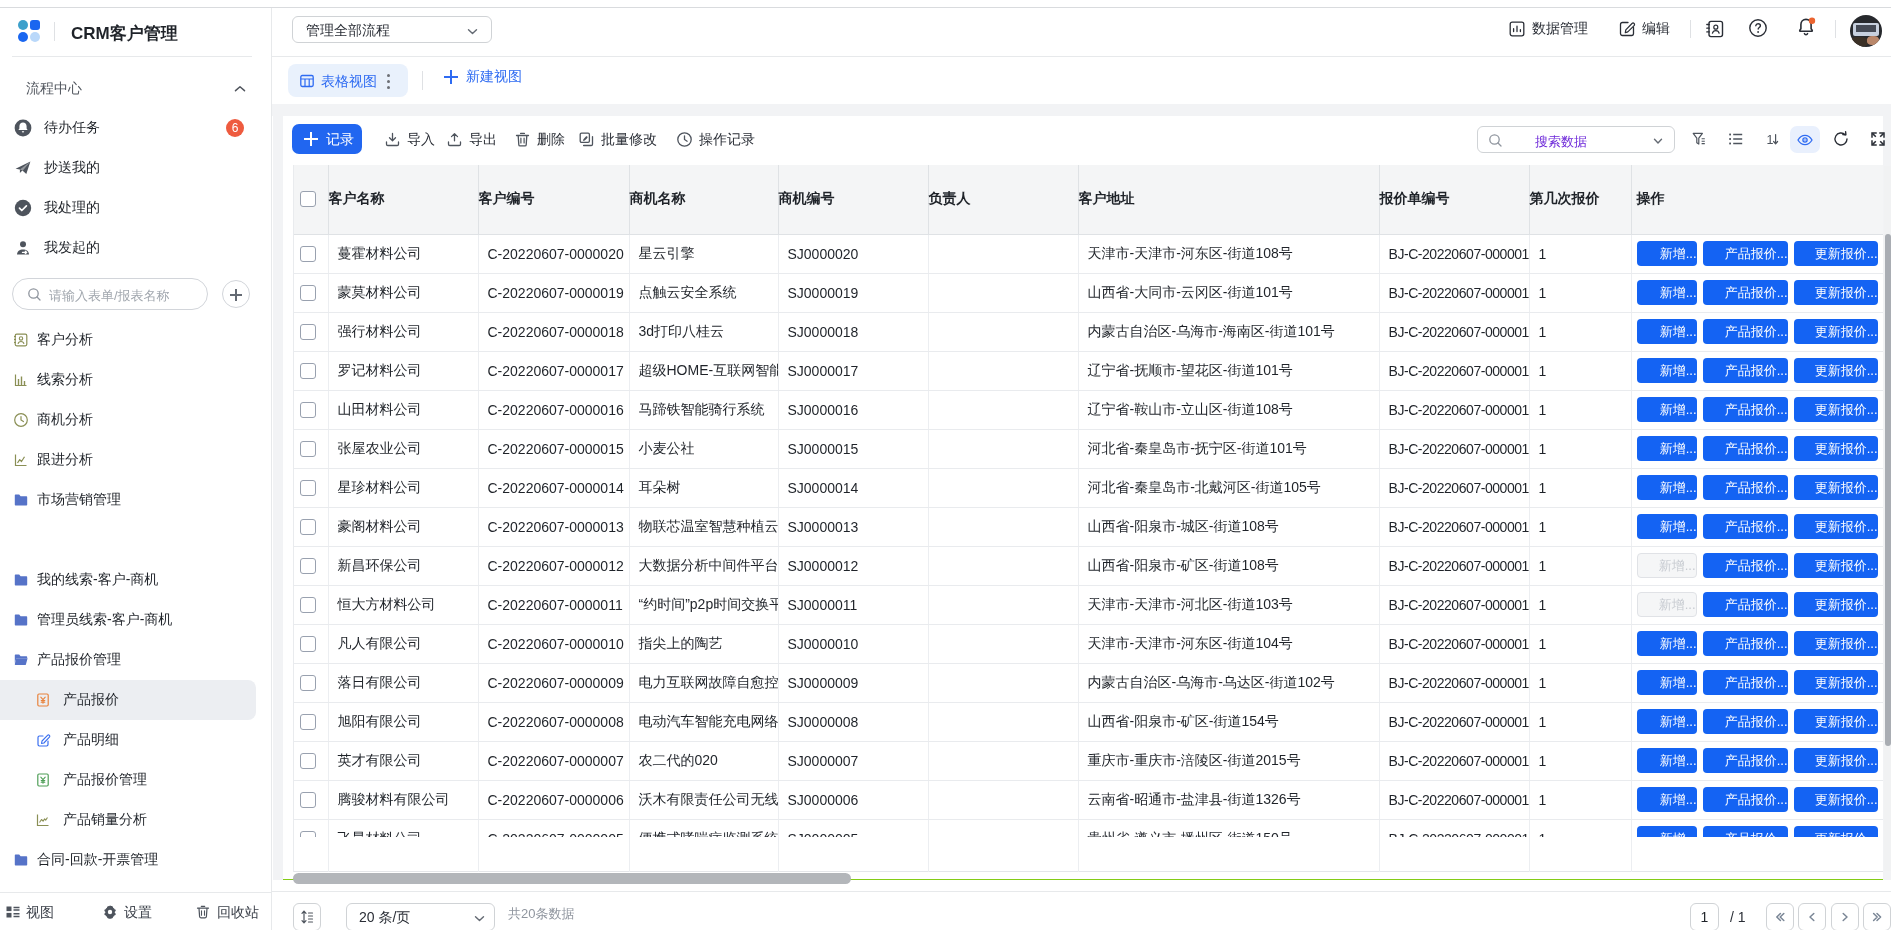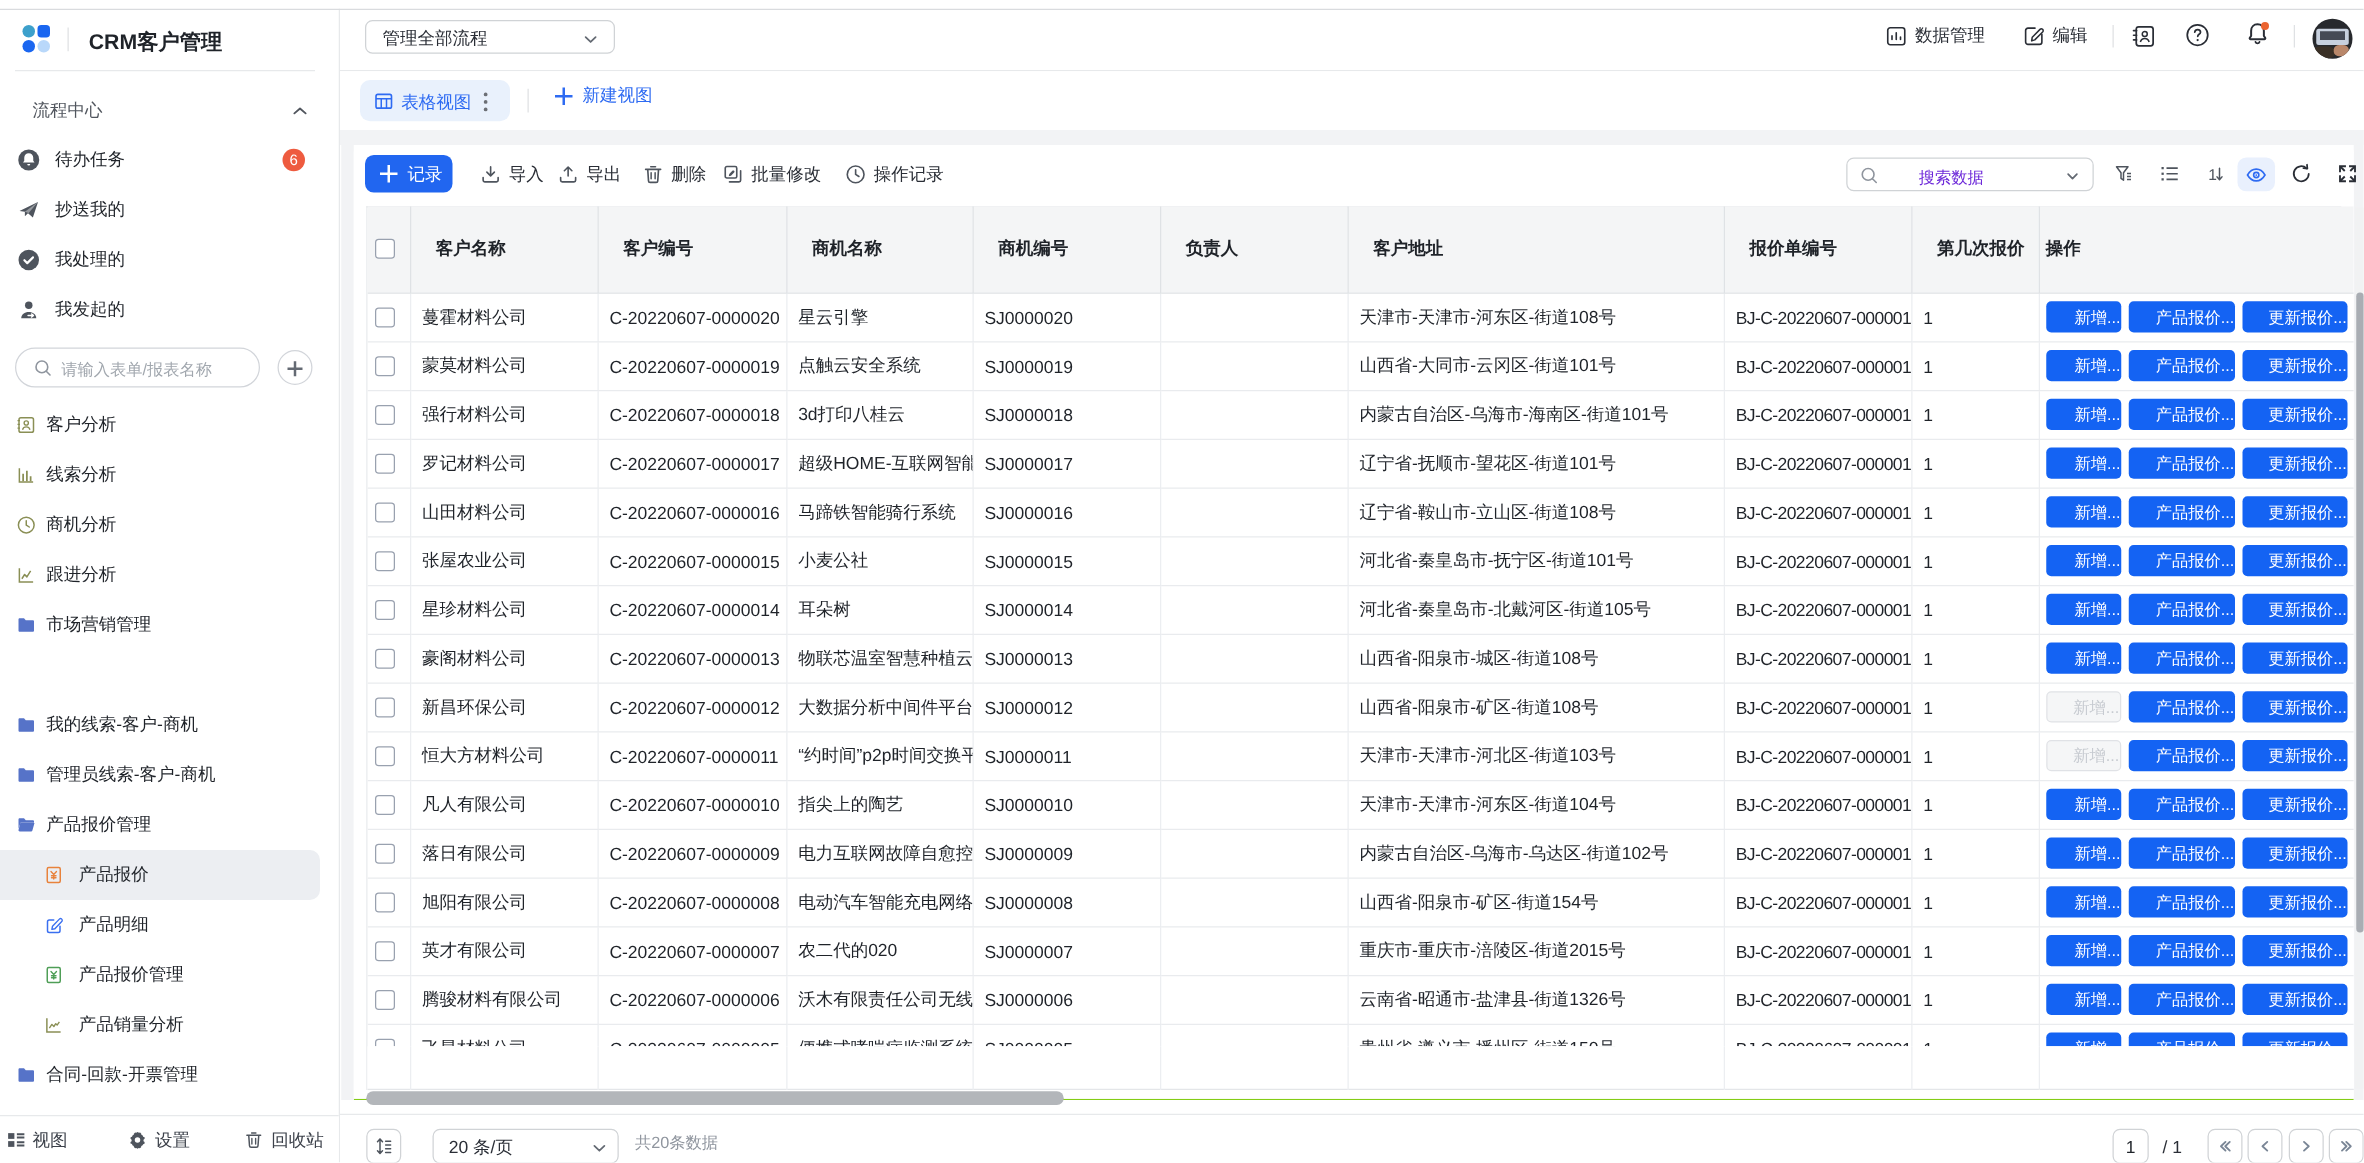--- a/index.html
+++ b/index.html
@@ -88,21 +88,21 @@
 .ricon{position:absolute;top:14px;}
 #eyebtn{position:absolute;left:1507px;top:10px;width:30px;height:27px;background:#e9f0fd;border-radius:7px;}
 #eyebtn svg{margin:4.5px auto 0 6px;}
 
 
 #tblwrap{position:absolute;left:11px;top:49px;width:1589px;height:672px;overflow:hidden;}
 table{border-collapse:collapse;table-layout:fixed;width:1589px;}
 col.c0{width:34px;} col.c1{width:150px;} col.c2{width:151px;} col.c3{width:149px;}
 col.c4{width:150px;} col.c5{width:150px;} col.c6{width:301px;} col.c7{width:150px;}
 col.c8{width:102px;} col.c9{width:252px;}
-th{height:69px;background:#f4f5f6;border-bottom:1px solid #dfe2e5;border-right:1px solid #dfe2e5;font-size:14px;font-weight:bold;color:#1f2329;text-align:left;padding-left:20px;}
+th{height:69px;background:#f4f5f6;border-bottom:1px solid #dfe2e5;border-right:1px solid #dfe2e5;font-size:14px;font-weight:bold;color:#1f2329;text-align:left;padding-left:0;}
 th:first-child{border-right:1px solid #dfe2e5;}
 th:last-child{border-right:none;padding-left:5px;}
 td{height:39px;border-bottom:1px solid #e9ebee;border-right:1px solid #eceef1;font-size:14px;color:#1f2329;padding-left:9px;white-space:nowrap;overflow:hidden;}
 td:last-child{border-right:none;}
 td.clip{padding-right:0;}
 td.code{letter-spacing:-0.45px;}
 .cbcell{padding-left:6px;}
 .cb{display:block;width:16px;height:16px;border:1px solid #99a1af;border-radius:3px;background:#fff;}
 .opcell{padding-left:5px;}
 .ob{display:inline-block;height:25px;width:60px;margin-right:6px;border:none;border-radius:4px;background:#1463f3;color:#fff;font-size:13px;font-family:"Liberation Sans",sans-serif;padding:0 0 0 6px;text-align:right;vertical-align:middle;}

